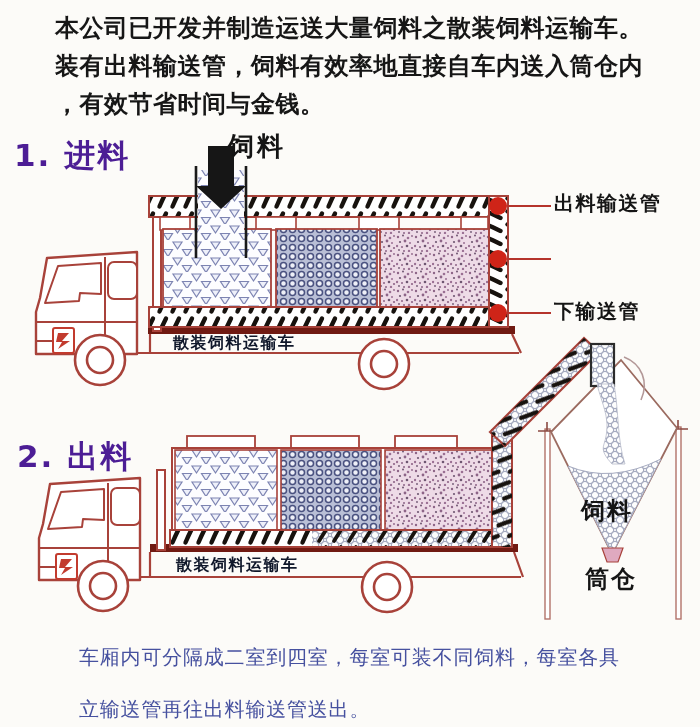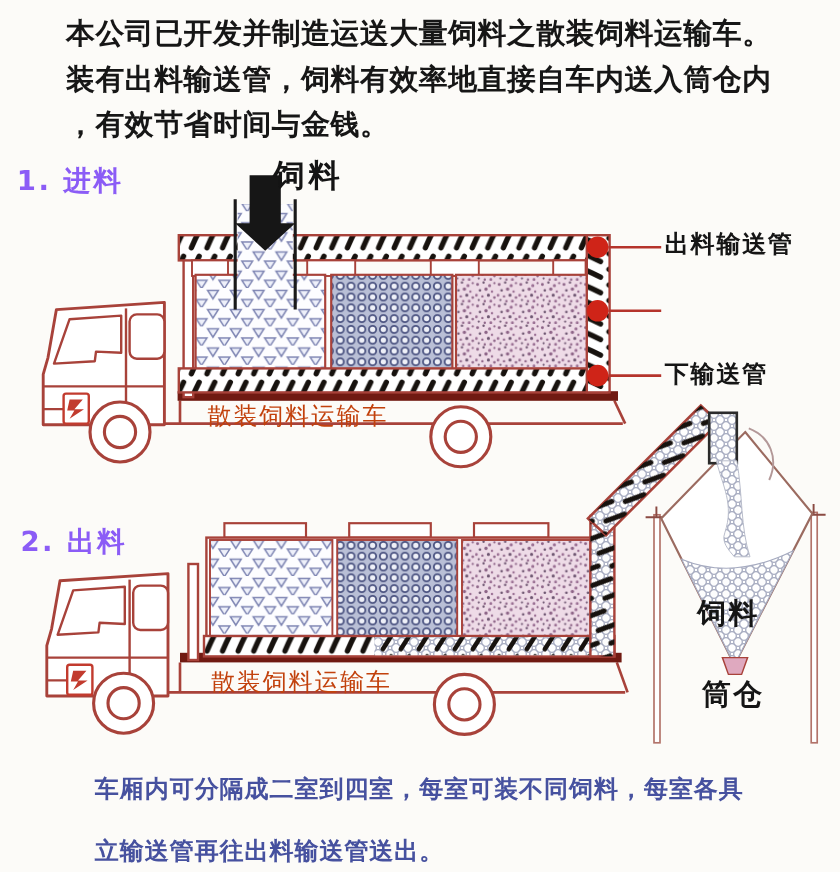--- a/index.html
+++ b/index.html
@@ -1,24 +1,24 @@
 <!DOCTYPE html>
 <html><head>
 <meta charset="utf-8">
 <style>
   html,body{margin:0;padding:0;background:#e8e8e8;}
   .page{position:relative;width:700px;height:727px;background:#fcfbf8;overflow:hidden;
         font-family:"DejaVu Sans",sans-serif;}
   .abs{position:absolute;white-space:nowrap;}
   .intro-line{left:55px;font-size:24px;font-weight:bold;color:#161616;letter-spacing:0.5px;}
-  .heading{font-size:23px;font-weight:bold;color:#8b5cf6;letter-spacing:2px;}
+  .heading{font-size:31px;font-weight:bold;color:#4c1d95;letter-spacing:2px;}
   .callout{left:554px;font-size:20px;font-weight:bold;color:#151515;letter-spacing:1.5px;}
-  .truck-label{font-size:20px;font-weight:normal;color:#c2410c;letter-spacing:1.5px;}
+  .truck-label{font-size:16px;font-weight:bold;color:#0f172a;letter-spacing:1.5px;}
   .silo-text{font-size:24px;font-weight:bold;color:#151515;letter-spacing:2px;}
-  .footer-line{left:79px;font-size:20px;font-weight:bold;color:#46519f;letter-spacing:0.8px;}
+  .footer-line{left:79px;font-size:20px;font-weight:normal;color:#46519f;letter-spacing:0.8px;}
   .feed-top{left:228px;top:129px;font-size:26px;font-weight:bold;color:#141414;letter-spacing:3px;}
   svg{position:absolute;left:0;top:0;}
 </style>
 </head>
 <body>
 
 <div class="page">
 
   <svg width="700" height="727" viewBox="0 0 700 727">
     <defs>

